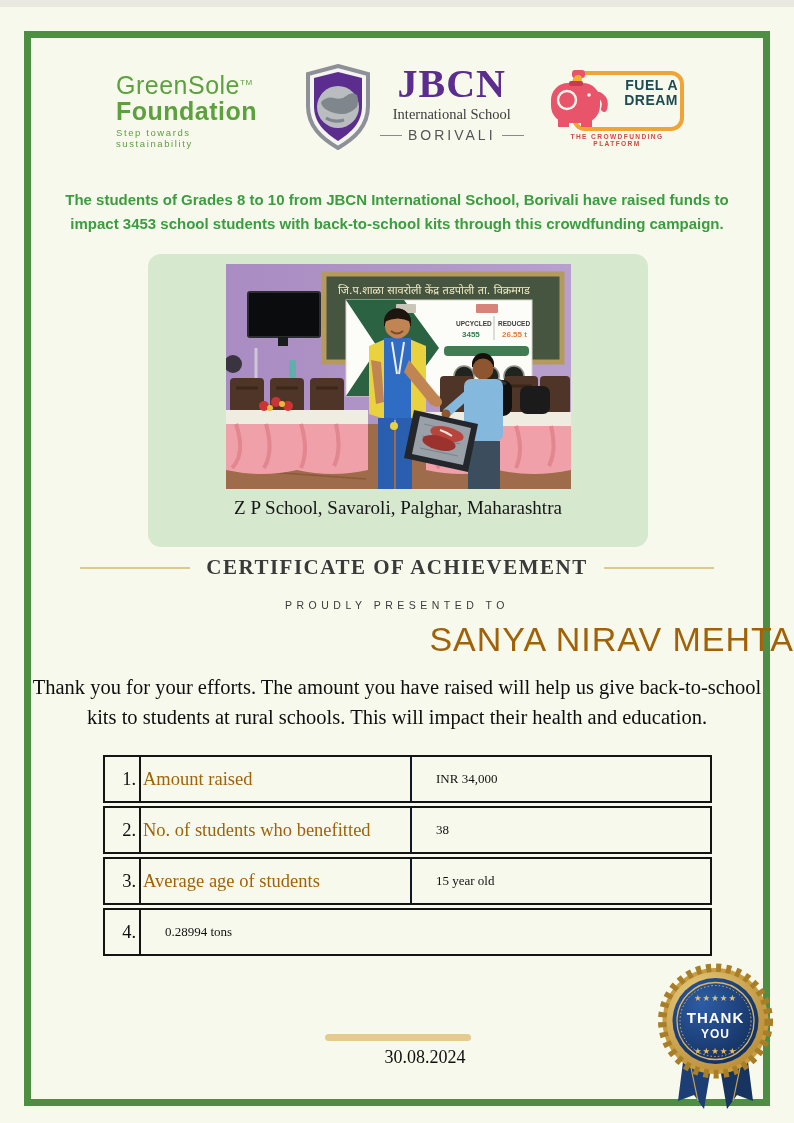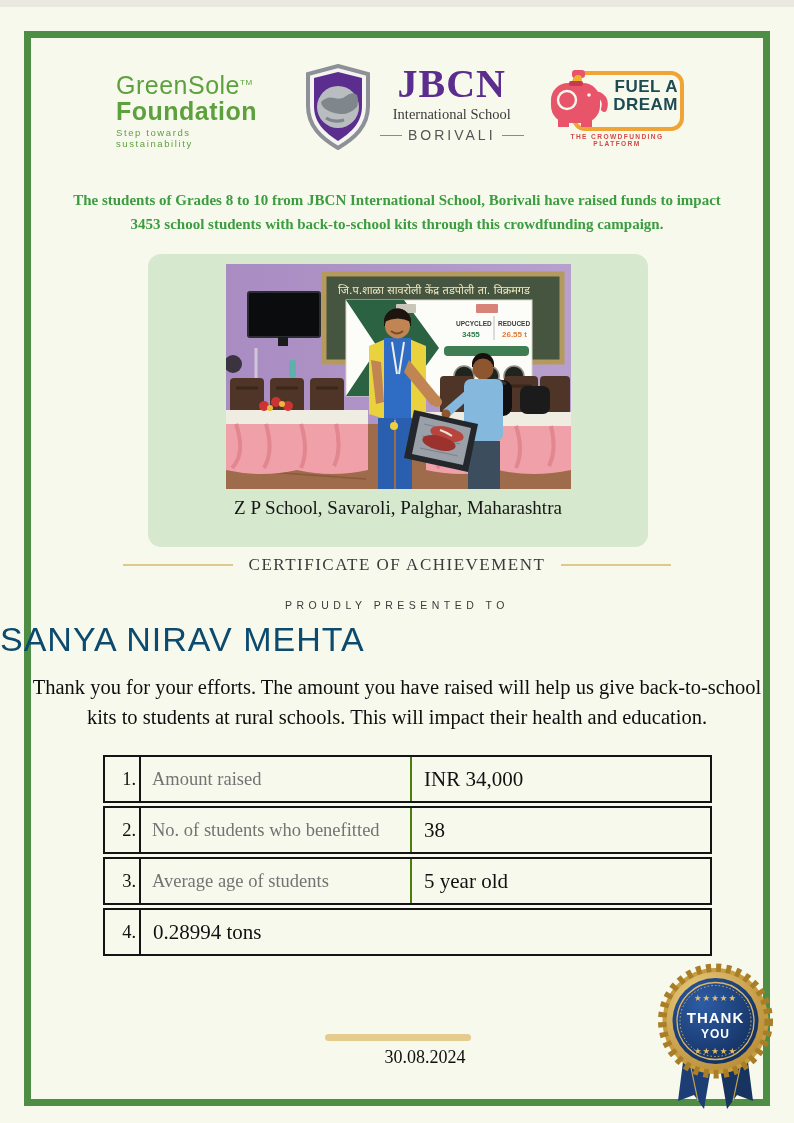--- a/index.html
+++ b/index.html
@@ -22,59 +22,59 @@
   .jbcn-sub{font-size:14.5px;color:#3c3c3c;margin-top:2px;}
   .jbcn-loc{display:flex;align-items:center;justify-content:center;gap:6px;margin-top:4px;
             font-family:"Liberation Sans",sans-serif;font-size:14px;letter-spacing:3px;color:#555;}
   .jbcn-loc .dash{width:22px;height:1px;background:#8a8a8a;}
 
   .logo-fuel{position:absolute;left:548px;top:62px;width:138px;height:78px;
              font-family:"Liberation Sans",sans-serif;}
   .fuel-box{position:absolute;left:24px;top:2px;width:104px;height:52px;
             border:4px solid #f0a436;border-radius:13px;}
   .fuel-words{position:absolute;right:8px;top:9px;text-align:right;color:#1d4b52;
-              font-weight:bold;font-size:17px;line-height:1.08;letter-spacing:.5px;}
+              font-weight:bold;font-size:14px;line-height:1.08;letter-spacing:.5px;}
   .fuel-eleph{position:absolute;left:0;top:0;}
   .fuel-tag{position:absolute;left:0;bottom:0;width:100%;text-align:center;color:#d24a45;
             font-size:6.6px;font-weight:bold;letter-spacing:1.4px;}
 
   
   .intro{position:absolute;top:181px;left:50%;transform:translateX(-50%);width:676px;margin:0;
-         text-align:center;font-family:Liberation Serif, serif;font-weight:bold;
+         text-align:center;font-family:Liberation Sans, sans-serif;font-weight:bold;
          font-size:15px;line-height:1.6;color:#3c9c40;}
 
   
   .photo-block{position:absolute;left:148px;top:247px;width:500px;height:293px;background:#d6e8cd;border-radius:13px;}
   .photo{display:block;margin:10px auto 0;}
   .caption{text-align:center;margin-top:8px;font-size:19px;color:#161616;}
 
   
   .title-row{position:absolute;top:548px;left:0;width:100%;display:flex;align-items:center;
              justify-content:center;gap:16px;}
   .title-row .rule{width:110px;height:2px;background:#dfc88e;}
-  .cert-title{margin:0;font-weight:normal;font-size:17px;letter-spacing:1.5px;color:#3a3a3a;}
+  .cert-title{margin:0;font-weight:bold;font-size:21px;letter-spacing:1.5px;color:#3a3a3a;}
   .presented{position:absolute;top:592px;width:100%;text-align:center;
              font-family:"Liberation Sans",sans-serif;font-size:10.5px;letter-spacing:4.5px;
              color:#3a3a3a;}
-  .recipient{position:absolute;top:613px;width:100%;text-align:left;
+  .recipient{position:absolute;top:613px;width:100%;text-align:right;
              font-family:"Liberation Sans",sans-serif;font-size:34px;letter-spacing:1px;
-             color:#0c4a6e;}
+             color:#a16207;}
   .message{position:absolute;top:666px;left:50%;transform:translateX(-50%);width:736px;margin:0;
            text-align:center;font-size:20.5px;line-height:1.44;color:#0e0e0e;}
 
   
   .impact-table{position:absolute;left:103px;top:748px;width:609px;display:flex;
                 flex-direction:column;gap:3px;}
   .t-row{display:grid;grid-template-columns:36px 271px 1fr;border:2px solid #141414;
          height:44px;background:transparent;}
   .t-num{border-right:2px solid #141414;display:flex;align-items:center;justify-content:flex-end;
          padding-right:3px;font-size:18.5px;color:#111;}
-  .t-label{border-right:2px solid #4d7c0f;display:flex;align-items:center;padding-left:11px;
-           font-size:18.5px;color:#737373;}
-  .t-value{display:flex;align-items:center;padding-left:12px;font-size:21px;color:#111;}
+  .t-label{border-right:2px solid #0f172a;display:flex;align-items:center;padding-left:2px;
+           font-size:18.5px;color:#a16207;}
+  .t-value{display:flex;align-items:center;padding-left:24px;font-size:13px;color:#111;}
 
   
   .gold-line{position:absolute;left:325px;top:1027px;width:146px;height:7px;border-radius:4px;
              background:#e5cb8e;}
   .date{position:absolute;top:1040px;width:100%;text-align:center;font-size:18px;color:#0e0e0e;padding-left:28px;}
   .badge{position:absolute;left:648px;top:952px;}
 </style>
 </head>
 <body>
 
@@ -254,21 +254,21 @@
       <div class="t-value">INR 34,000</div>
     </div>
     <div class="t-row">
       <div class="t-num">2.</div>
       <div class="t-label">No. of students who benefitted</div>
       <div class="t-value">38</div>
     </div>
     <div class="t-row">
       <div class="t-num">3.</div>
       <div class="t-label">Average age of students</div>
-      <div class="t-value">5 year old</div>
+      <div class="t-value">15 year old</div>
     </div>
     <div class="t-row">
       <div class="t-num">4.</div>
       <div class="t-value">0.28994 tons</div>
     </div>
   </div>
 
   <div class="gold-line"></div>
   <div class="date">30.08.2024</div>
 

